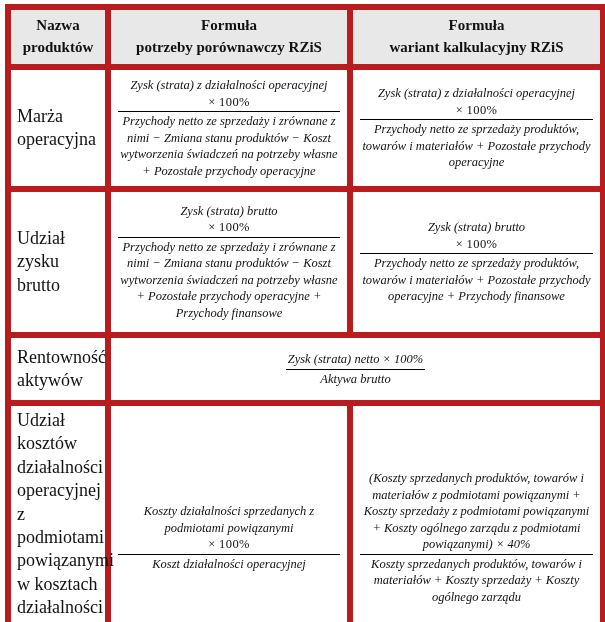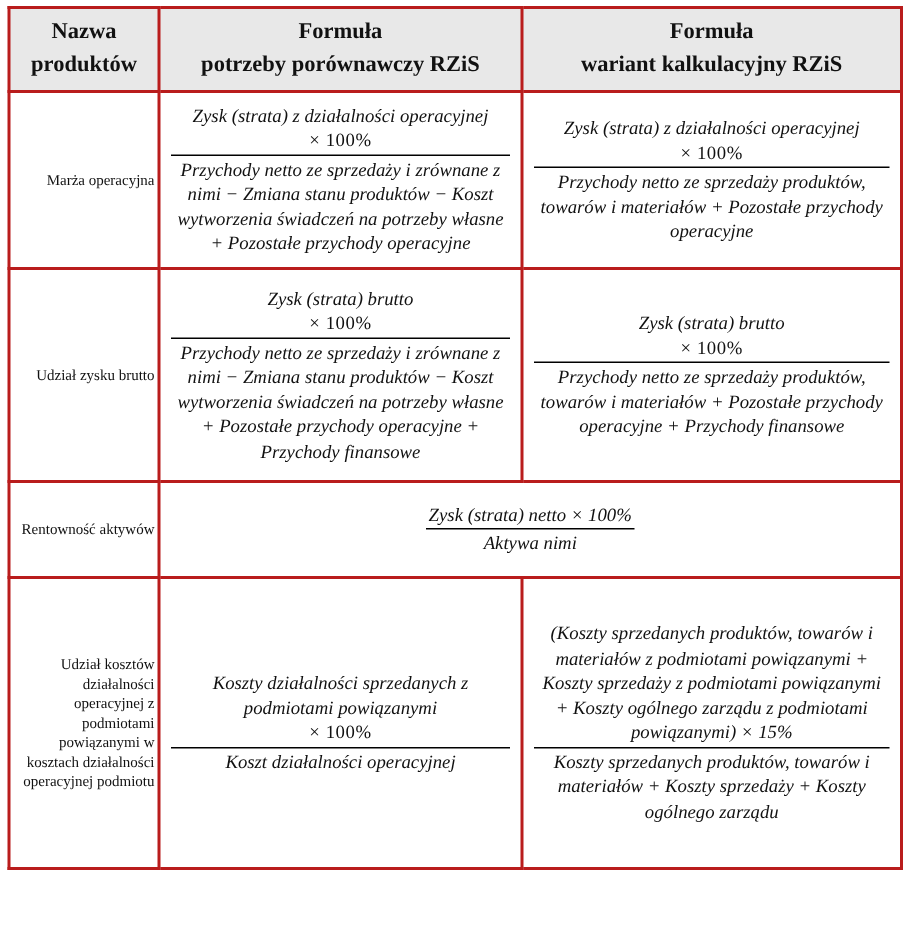--- a/index.html
+++ b/index.html
@@ -15,37 +15,37 @@
     padding: 4px 0 0 5px;
   }
   table.formula-table {
     border-collapse: collapse;
     table-layout: fixed;
     width: 595px;
     border: 2px solid #000000;
   }
   .formula-table th,
   .formula-table td {
-    border: 2px solid #b91c1c;
+    border: 6px solid #b91c1c;
   }
   .formula-table th {
     background: #e8e8e8;
     font-weight: bold;
     font-size: 15px;
     line-height: 1.45;
     text-align: center;
     vertical-align: middle;
     height: 50px;
     padding: 2px;
   }
   td.label-cell {
-    font-size: 10px;
+    font-size: 18px;
     line-height: 1.3;
     vertical-align: middle;
-    text-align: right;
+    text-align: left;
     padding: 3px 2px 3px 6px;
     background: #ffffff;
   }
   td.formula-cell {
     text-align: center;
     vertical-align: middle;
     padding: 5px 7px;
     background: #ffffff;
   }
   .fraction {
@@ -147,41 +147,41 @@
       </tr>
 
       <tr class="r3">
         <td class="label-cell">Rentowność aktywów</td>
         <td class="formula-cell" colspan="2">
           <div class="fraction">
             <div class="num">
               <div>Zysk (strata) netto × 100%</div>
               <div class="num-times"></div>
             </div>
-            <div class="den">Aktywa nimi</div>
+            <div class="den">Aktywa brutto</div>
           </div>
         </td>
       </tr>
 
 
       <tr class="r5">
         <td class="label-cell">Udział kosztów działalności operacyjnej z podmiotami powiązanymi w kosztach działalności operacyjnej podmiotu</td>
         <td class="formula-cell">
           <div class="fraction">
             <div class="num">
               <div>Koszty działalności sprzedanych z podmiotami powiązanymi</div>
               <div class="num-times">× 100%</div>
             </div>
             <div class="den">Koszt działalności operacyjnej</div>
           </div>
         </td>
         <td class="formula-cell">
           <div class="fraction">
             <div class="num">
-              <div>(Koszty sprzedanych produktów, towarów i materiałów z podmiotami powiązanymi + Koszty sprzedaży z podmiotami powiązanymi + Koszty ogólnego zarządu z podmiotami powiązanymi) × 15%</div>
+              <div>(Koszty sprzedanych produktów, towarów i materiałów z podmiotami powiązanymi + Koszty sprzedaży z podmiotami powiązanymi + Koszty ogólnego zarządu z podmiotami powiązanymi) × 40%</div>
               <div class="num-times"></div>
             </div>
             <div class="den">Koszty sprzedanych produktów, towarów i materiałów + Koszty sprzedaży + Koszty ogólnego zarządu</div>
           </div>
         </td>
       </tr>
 
     </tbody>
   </table>
 </div>

